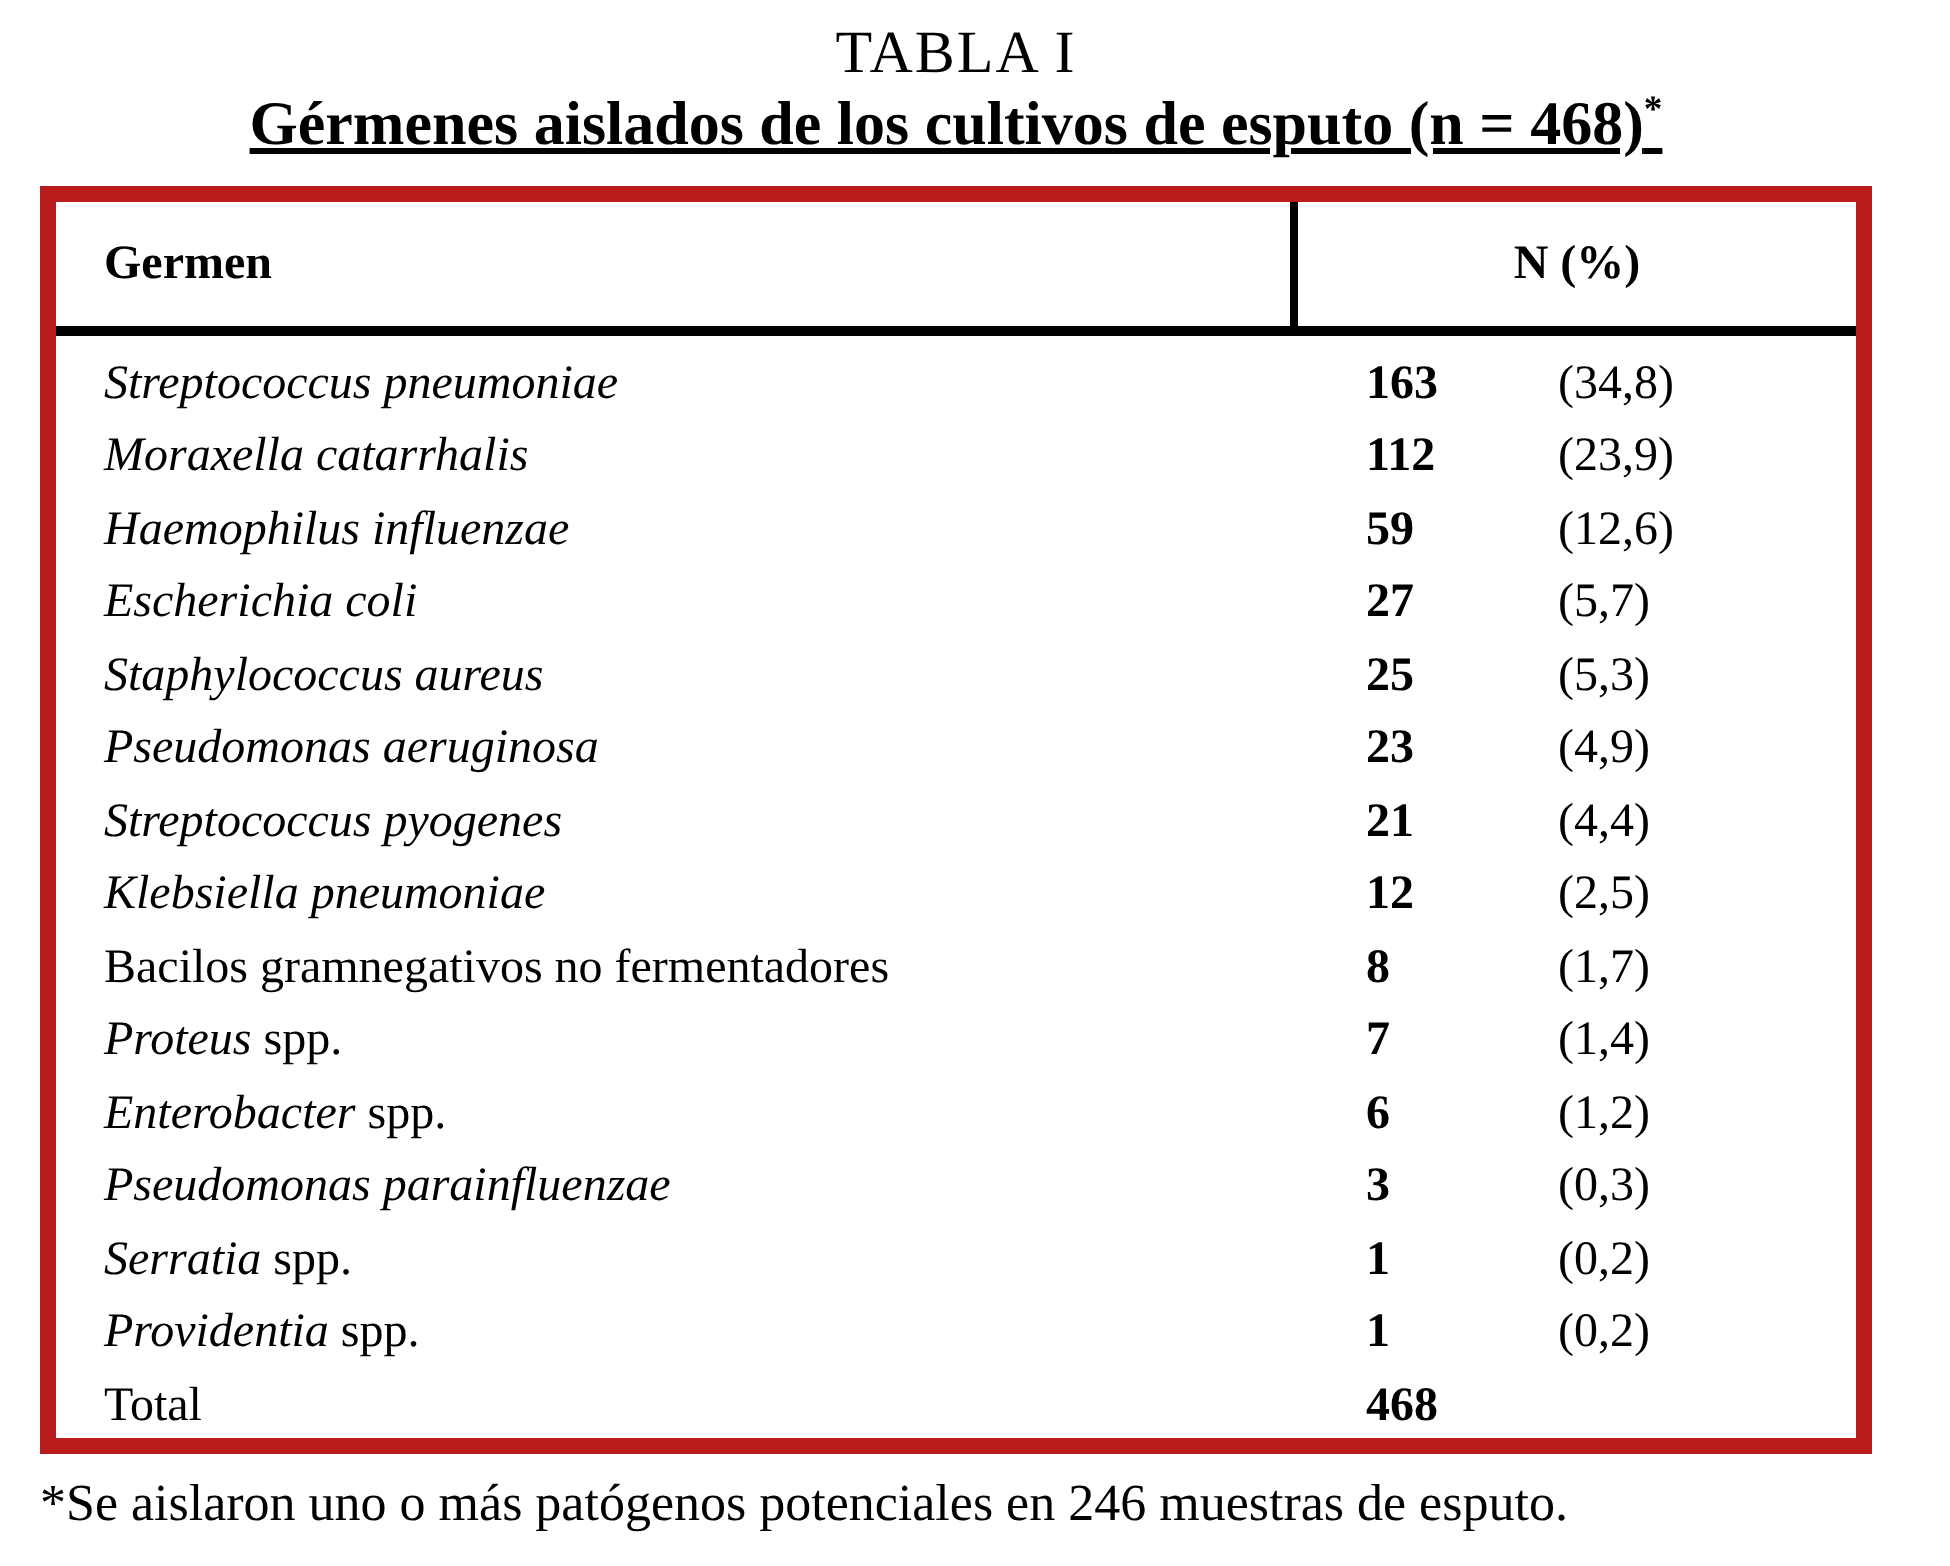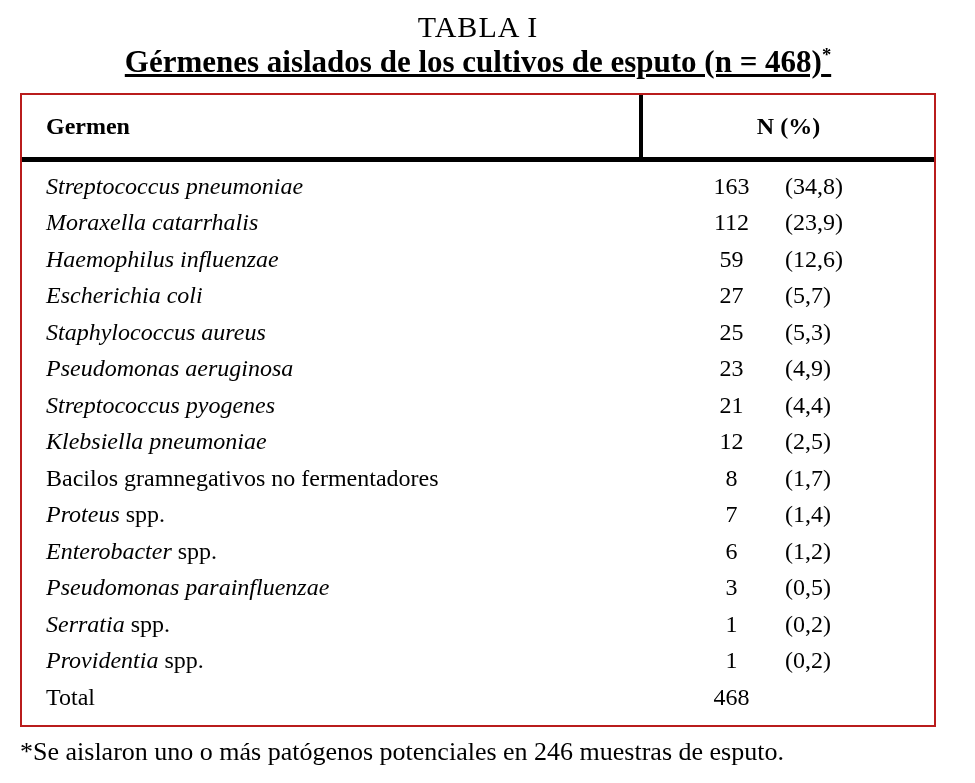--- a/index.html
+++ b/index.html
@@ -23,21 +23,21 @@
     text-align: center;
     font-size: 31px; font-weight: bold;
     white-space: nowrap;
     text-decoration: underline;
   }
   .subtitle sup { font-size: 60%; line-height: 0; }
 
   .gtable {
     position: absolute; left: 20px; top: 93px;
     width: 916px; height: 634px;
-    border: 2px solid #b91c1c; box-sizing: border-box;
+    border: 8px solid #b91c1c; box-sizing: border-box;
     background: #ffffff;
   }
   .thead {
     display: flex; align-items: stretch;
     height: 67px; box-sizing: border-box;
     border-bottom: 5px solid #000;
     font-weight: bold; font-size: 24px;
   }
   .th-germ {
     width: 621px; box-sizing: border-box;
@@ -48,21 +48,21 @@
   .th-n {
     flex: 1;
     display: flex; align-items: center; justify-content: center;
   }
 
   .tbody { padding-top: 6px; font-size: 24px; }
   .row { display: flex; height: 36.5px; align-items: center; }
   .germ { flex: 1; padding-left: 24px; white-space: nowrap; overflow: hidden; }
   .gname.italic { font-style: italic; }
   .val { width: 245px; display: flex; white-space: pre; }
-  .nval { width: 85px; text-align: center; }
+  .nval { width: 85px; text-align: left; font-weight: bold; }
   .pctval { padding-left: 11px; text-align: left; }
 
   .footnote {
     position: absolute; left: 20px; top: 737px;
     font-size: 26px; white-space: nowrap;
   }
 </style>
 </head>
 <body>
 
@@ -165,21 +165,21 @@
     <span class="val">
       <span class="nval">6</span>
       <span class="pctval">(1,2)</span>
     </span>
   </div>
 
   <div class="row">
     <span class="germ"><span class="gname italic">Pseudomonas parainfluenzae</span><span class="gsuffix"></span></span>
     <span class="val">
       <span class="nval">3</span>
-      <span class="pctval">(0,5)</span>
+      <span class="pctval">(0,3)</span>
     </span>
   </div>
 
   <div class="row">
     <span class="germ"><span class="gname italic">Serratia</span><span class="gsuffix"> spp.</span></span>
     <span class="val">
       <span class="nval">1</span>
       <span class="pctval">(0,2)</span>
     </span>
   </div>

